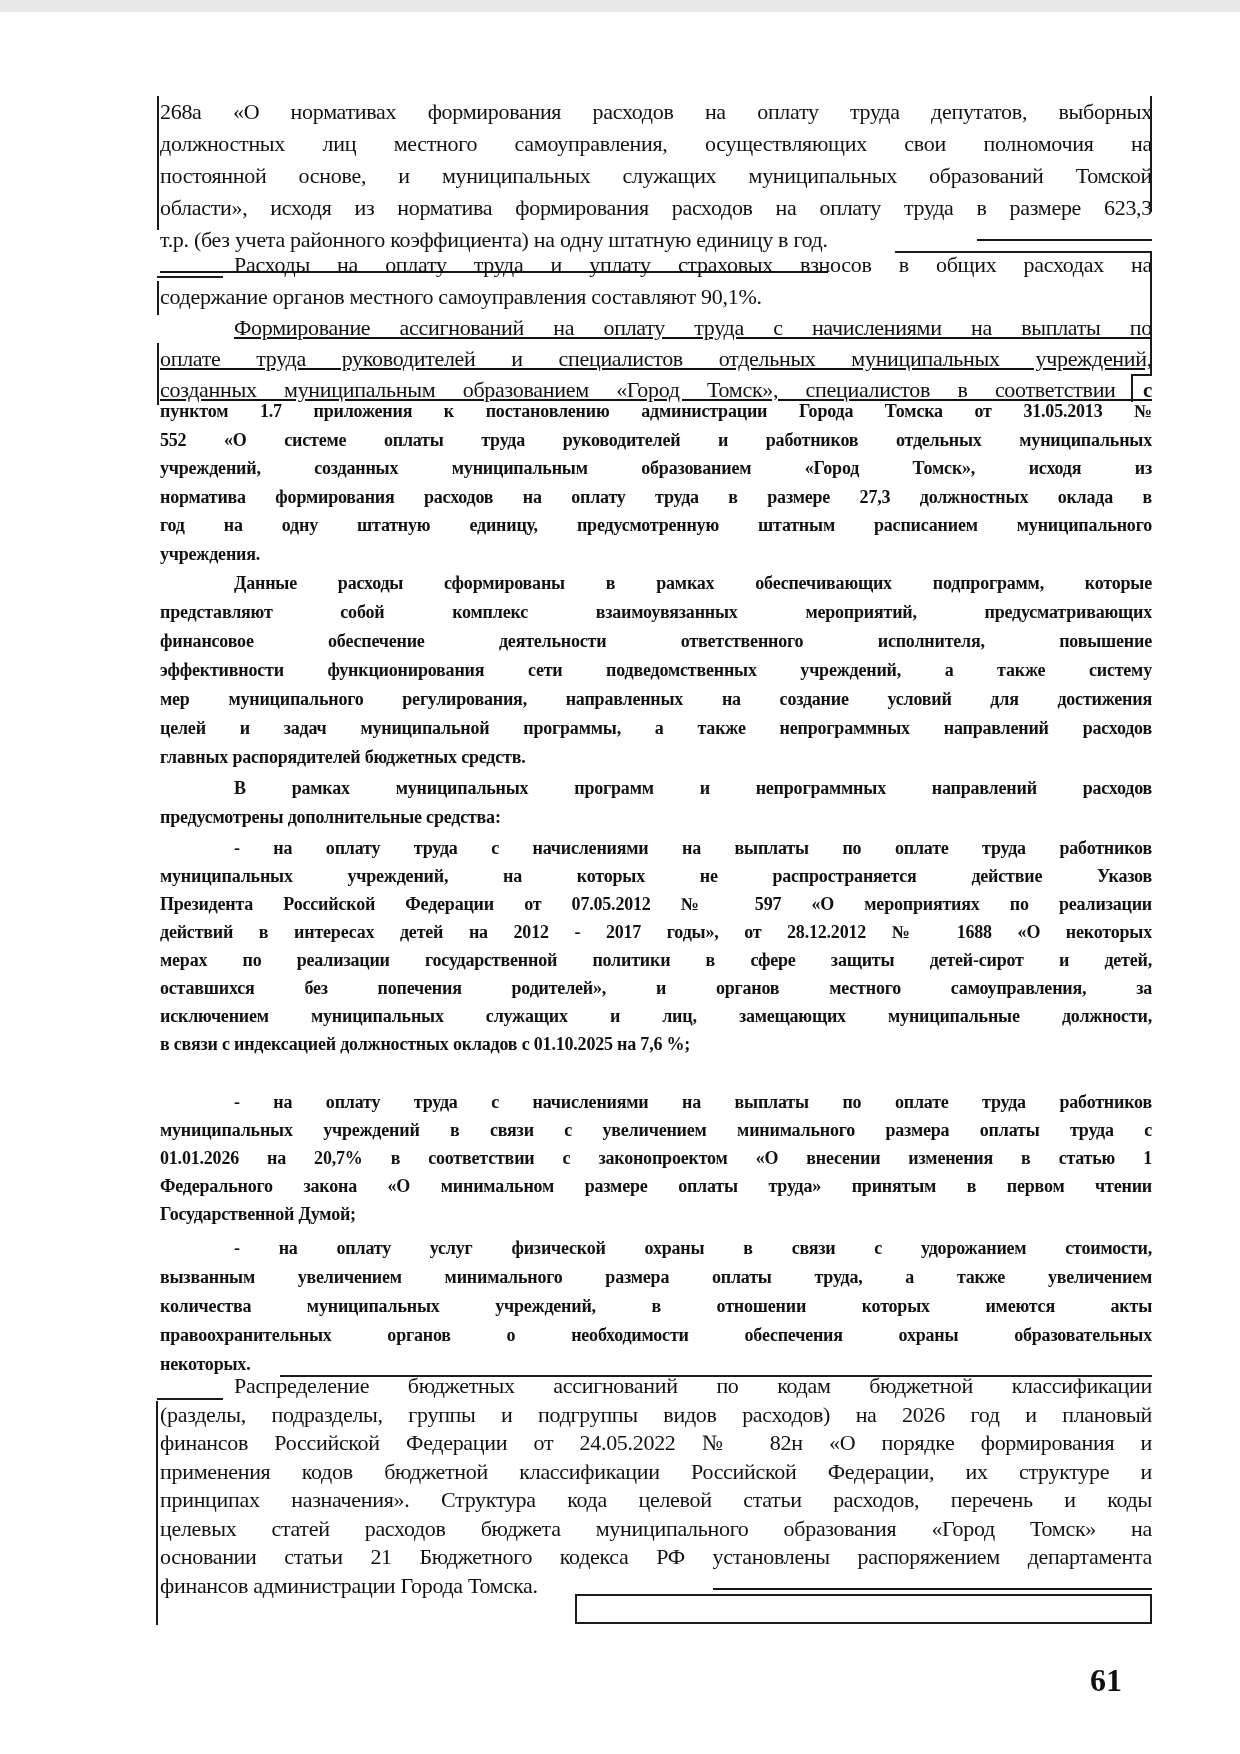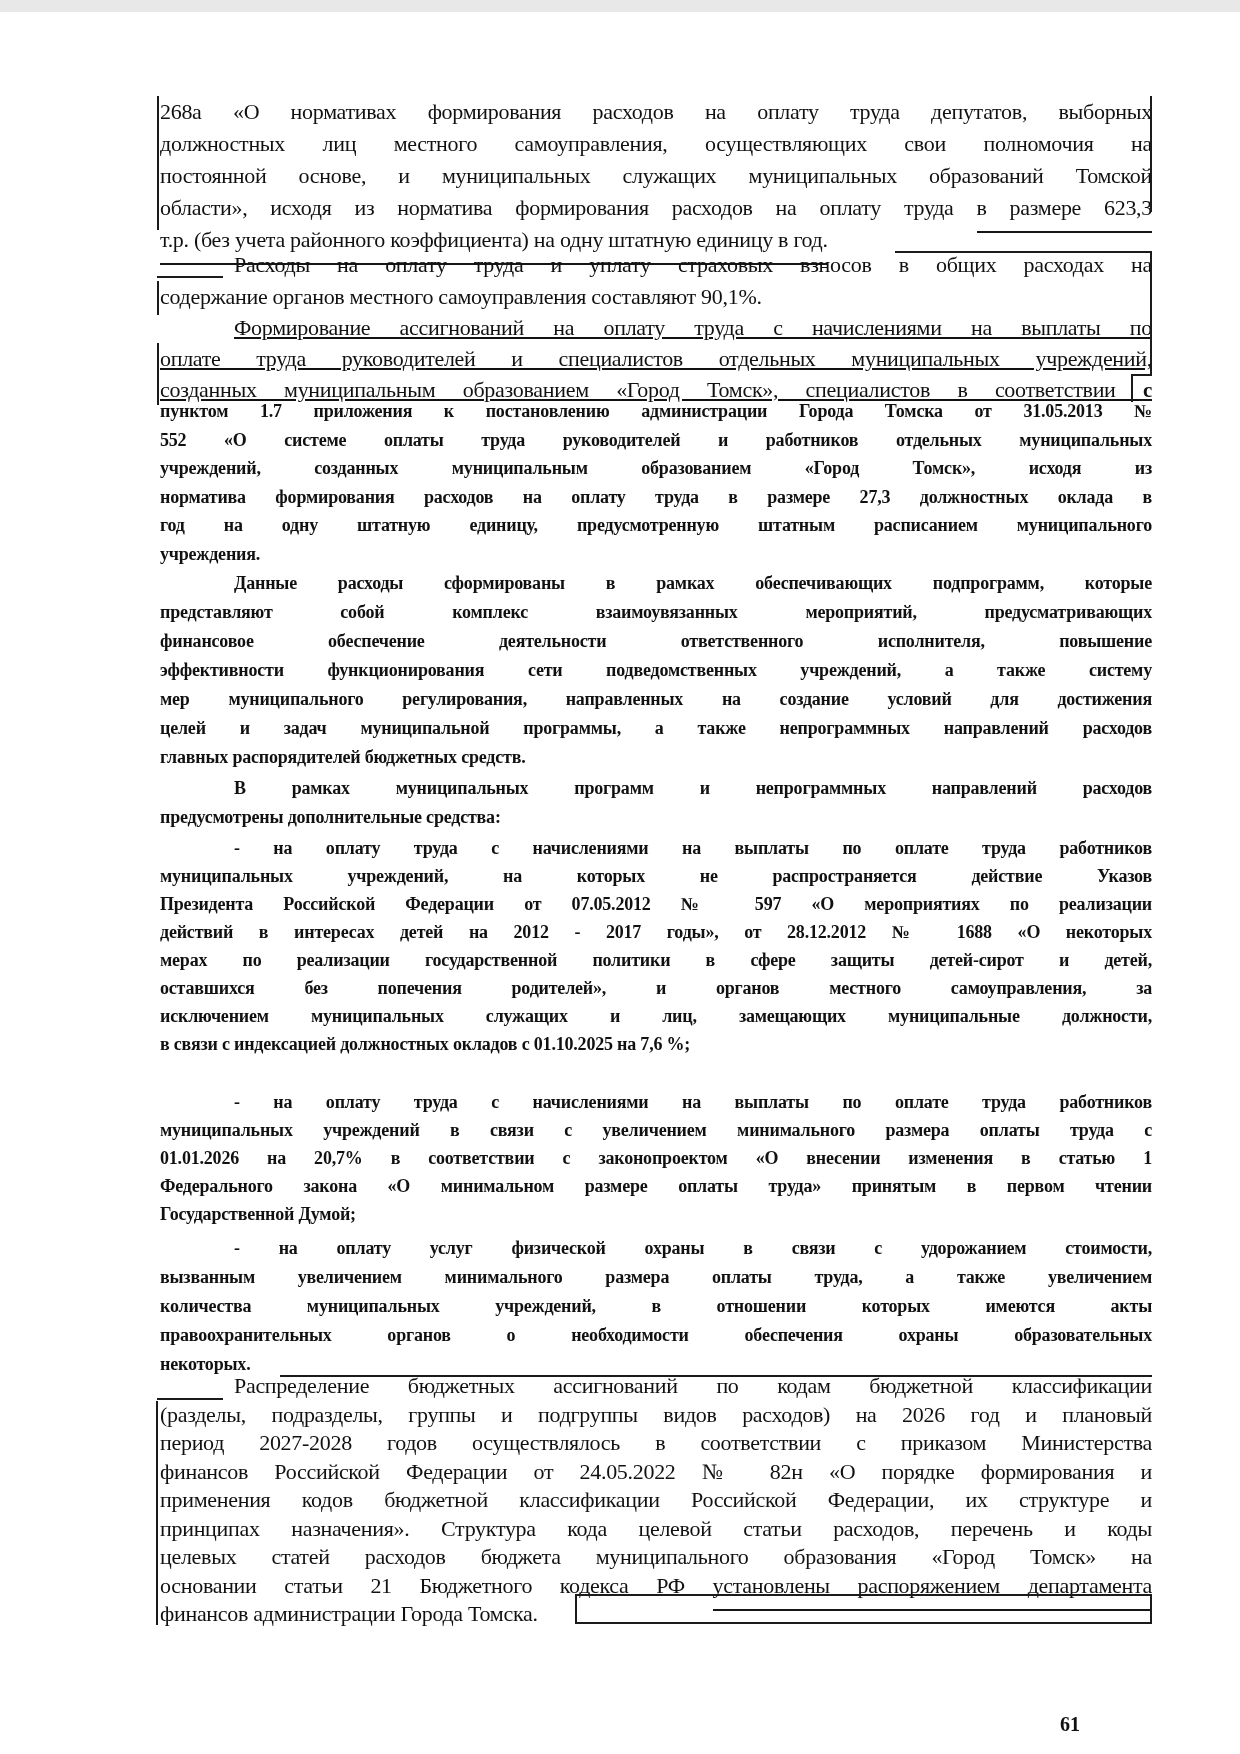--- a/index.html
+++ b/index.html
@@ -24,33 +24,33 @@
     text-align:justify;
     text-align-last:justify;
   }
   .ln.end{ text-align-last:left; }
   .ind{ text-indent:74px; }
   .lh32{line-height:32px;}
   .lh31{line-height:31px;text-decoration:underline;}
   .lh29{line-height:29px;}
   .lh285{line-height:28.5px;}
   .lh28{line-height:28px;}
-  .u{ border-bottom:2px solid #161616; padding-bottom:11px; }
+  .u{ border-bottom:2px solid #161616; padding-bottom:19px; }
   .bold-seg{ font-weight:bold; font-size:21px; }
   .rule{ position:absolute; background:#1b1b1b; }
   .endbox{
     position:absolute;
     border:2px solid #1b1b1b;
     background:transparent;
   }
   .pagenum{
     position:absolute;
-    left:1060px; top:1701px; width:92px;
-    text-align:left;
-    font-size:20px; font-weight:bold;
+    left:1060px; top:1650px; width:92px;
+    text-align:center;
+    font-size:32px; font-weight:bold;
   }
 </style>
 </head>
 <body>
 
 <div class="page">
 
   <div class="para n lh32" style="top:84px;">
     <div class="ln">268а «О нормативах формирования расходов на оплату труда депутатов, выборных</div>
     <div class="ln">должностных лиц местного самоуправления, осуществляющих свои полномочия на</div>
@@ -117,21 +117,20 @@
     <div class="ln ind">- на оплату услуг физической охраны в связи с удорожанием стоимости,</div>
     <div class="ln">вызванным увеличением минимального размера оплаты труда, а также увеличением</div>
     <div class="ln">количества муниципальных учреждений, в отношении которых имеются акты</div>
     <div class="ln">правоохранительных органов о необходимости обеспечения охраны образовательных</div>
     <div class="ln end">некоторых.</div>
   </div>
 
   <div class="para n lh285" style="top:1360px;">
     <div class="ln ind">Распределение бюджетных ассигнований по кодам бюджетной классификации</div>
     <div class="ln">(разделы, подразделы, группы и подгруппы видов расходов) на 2026 год и плановый</div>
-    <div class="ln">период 2027-2028 годов осуществлялось в соответствии с приказом Министерства</div>
     <div class="ln">финансов Российской Федерации от 24.05.2022 № 82н «О порядке формирования и</div>
     <div class="ln">применения кодов бюджетной классификации Российской Федерации, их структуре и</div>
     <div class="ln">принципах назначения». Структура кода целевой статьи расходов, перечень и коды</div>
     <div class="ln">целевых статей расходов бюджета муниципального образования «Город Томск» на</div>
     <div class="ln"><span>основании статьи 21 Бюджетного кодекса РФ </span><span class="u">установлены распоряжением департамента</span></div>
     <div class="ln end">финансов администрации Города Томска.</div>
   </div>
 
   <div class="rule" style="left:157px;top:84px;width:2px;height:134px;"></div>
   <div class="rule" style="left:1150px;top:84px;width:2px;height:116px;"></div>

